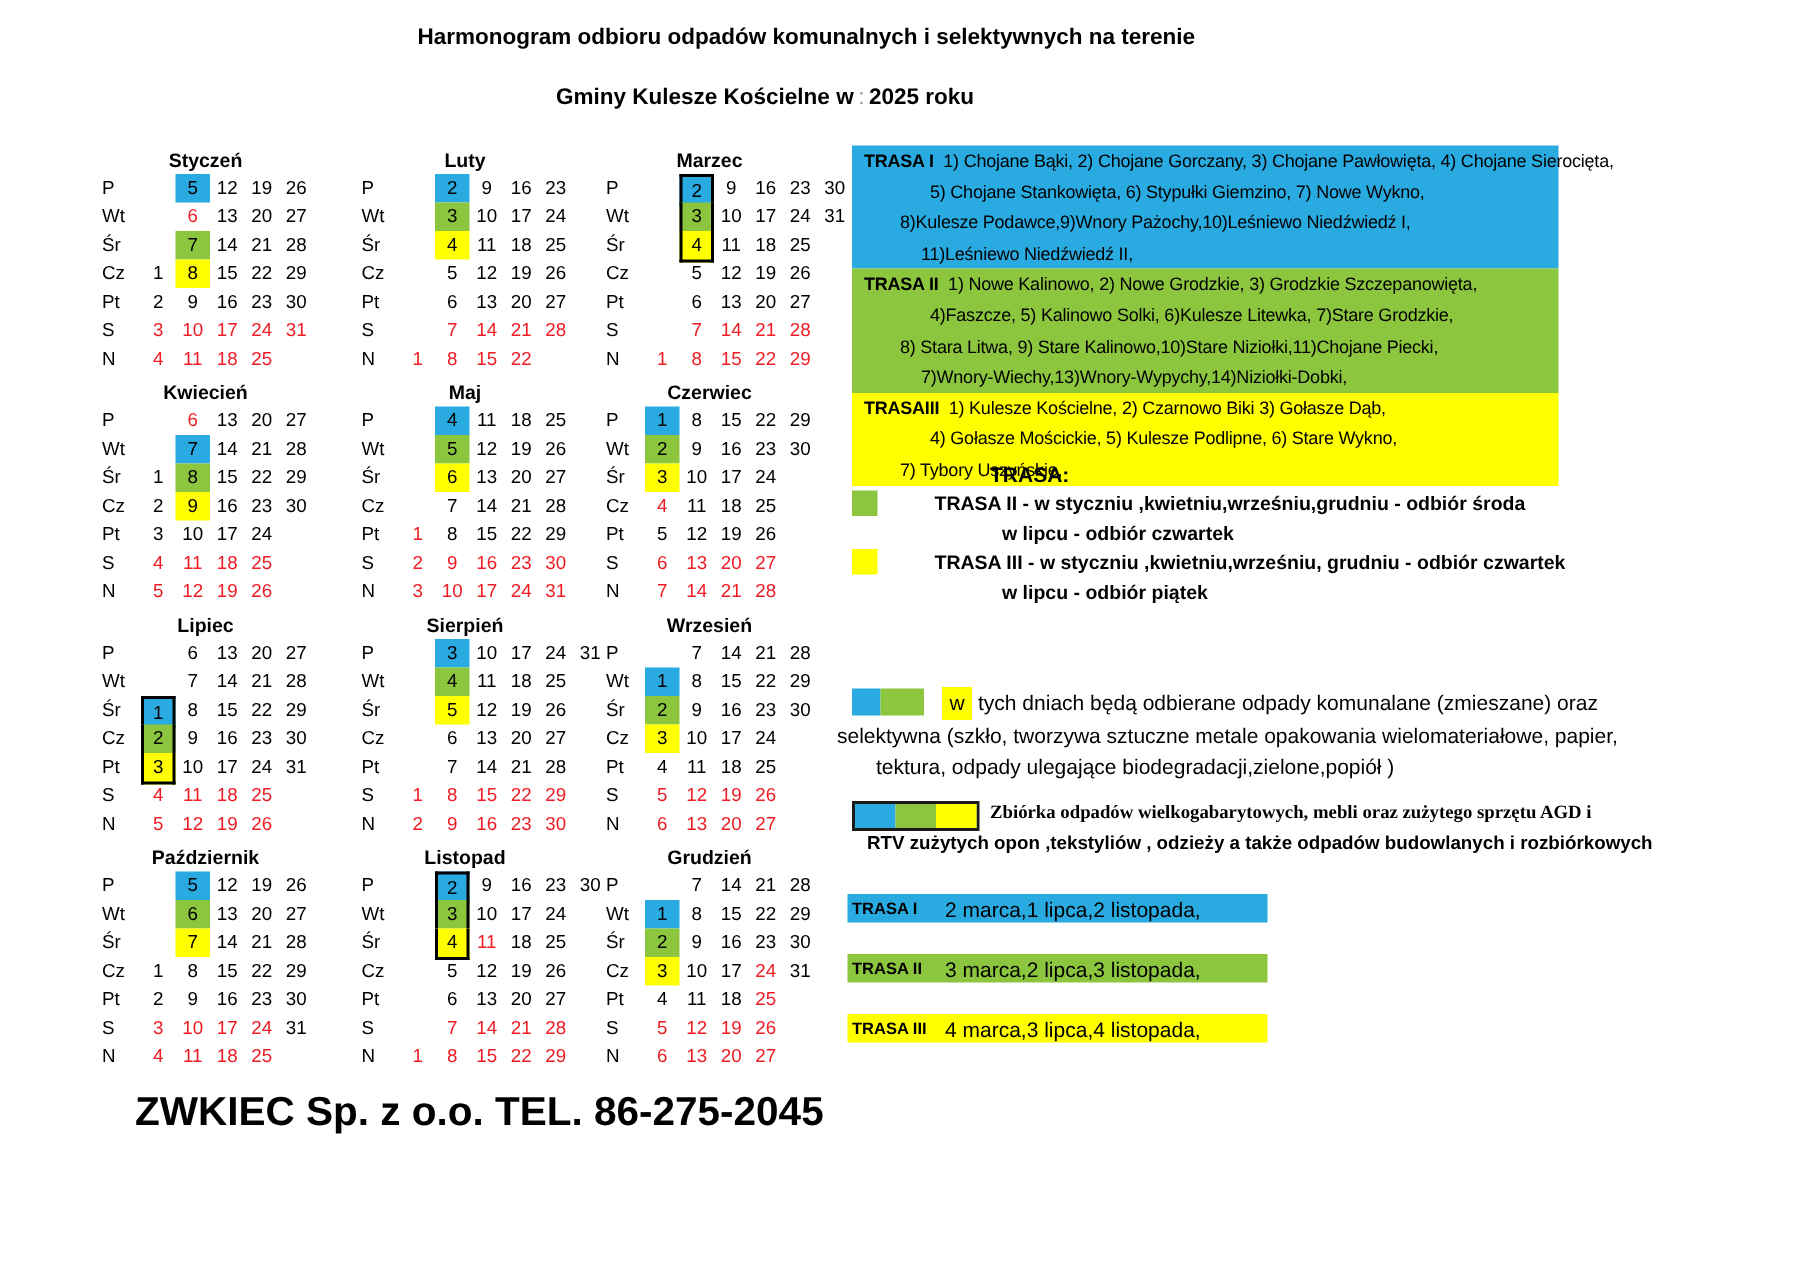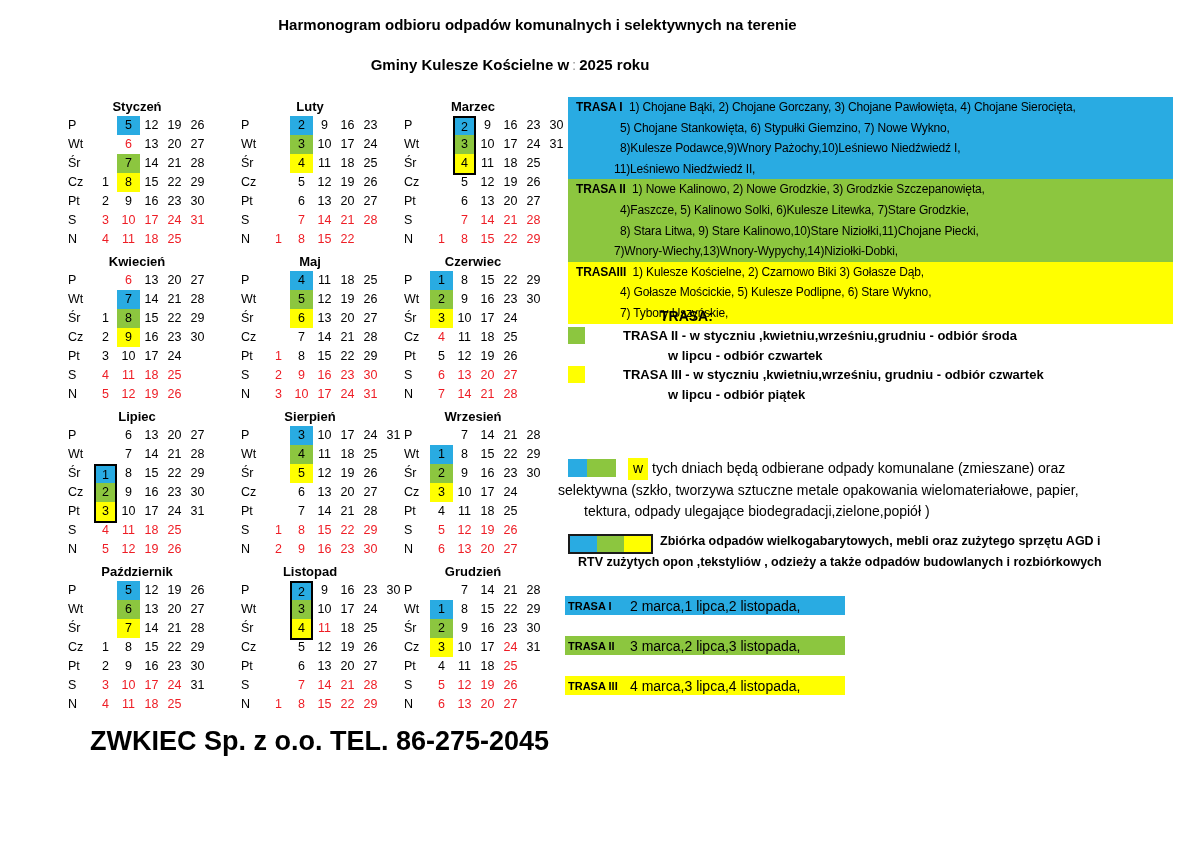--- a/index.html
+++ b/index.html
@@ -14,24 +14,24 @@
   .months{position:absolute;left:62px;top:97px;display:grid;
           grid-template-columns:173px 163px 180px;grid-auto-rows:155px;}
   .mtitle{width:150px;text-align:center;font-weight:bold;font-size:13px;height:19px;line-height:19px;}
   .mrow{display:grid;grid-template-columns:32px repeat(6,23px);height:19px;}
   .dlabel{font-size:12.5px;line-height:19px;padding-left:6px;}
   .cell{font-size:12.5px;line-height:19px;text-align:center;box-sizing:border-box;}
   .bT{border:2px solid #000;border-bottom:none;}
   .bM{border-left:2px solid #000;border-right:2px solid #000;}
   .bB{border:2px solid #000;border-top:none;}
   
-  .routes{position:absolute;left:568px;top:97px;width:605px;}
+  .routes{position:absolute;left:568px;top:97px;width:471px;}
   .rline{font-size:12px;line-height:20.6px;padding-left:8px;white-space:nowrap;letter-spacing:-0.15px;}
   .route .rline:nth-child(2){padding-left:52px;}
-  .route .rline:nth-child(3){padding-left:52px;}
+  .route .rline:nth-child(3){padding-left:32px;}
   .route .rline:nth-child(4){padding-left:46px;}
   .rline b{font-weight:bold;}
   
   .uwaga{position:absolute;left:568px;top:308px;width:570px;}
   .uwaga-h{font-weight:bold;font-size:14px;margin-left:92px;margin-bottom:2px;}
   .uw-l1{display:flex;align-items:center;}
   .swatch{width:17px;height:17px;flex:0 0 17px;margin-right:38px;}
   .uw-txt{font-weight:bold;font-size:13px;line-height:19.5px;white-space:nowrap;}
   .uw-l2{font-weight:bold;font-size:13px;line-height:19.5px;margin-left:100px;white-space:nowrap;}
   
@@ -40,21 +40,21 @@
   .msw{display:inline-block;height:18px;vertical-align:-4px;}
   .msw.b{width:19px;} .msw.g{width:29px;margin-right:12px;}
   .hlw{display:inline-block;padding:0 5px;}
   .m2{padding-left:2px;}
   .m3{padding-left:28px;}
   
   .bulky{position:absolute;left:556px;top:531px;width:580px;font-weight:bold;
          font-size:12.5px;line-height:21px;}
   .b-swatches{position:absolute;left:12px;top:3px;display:flex;border:2px solid #1a1a1a;}
   .b-sw{width:27px;height:16px;}
-  .b1{padding-left:104px;}
+  .b1{padding-left:104px;font-family:Liberation Serif, serif;}
   .b2{padding-left:22px;white-space:nowrap;}
   .b-freq{width:380px;text-align:center;}
   
   .bars{position:absolute;left:565px;top:596px;width:280px;}
   .bar{height:19px;display:flex;align-items:center;margin-bottom:21px;}
   .bar-label{font-weight:bold;font-size:11px;padding-left:3px;width:62px;flex:0 0 62px;}
   .bar-dates{font-size:14px;white-space:nowrap;}
   .footer{position:absolute;left:90px;top:726px;font-weight:bold;font-size:27px;}
 </style>
 </head>

